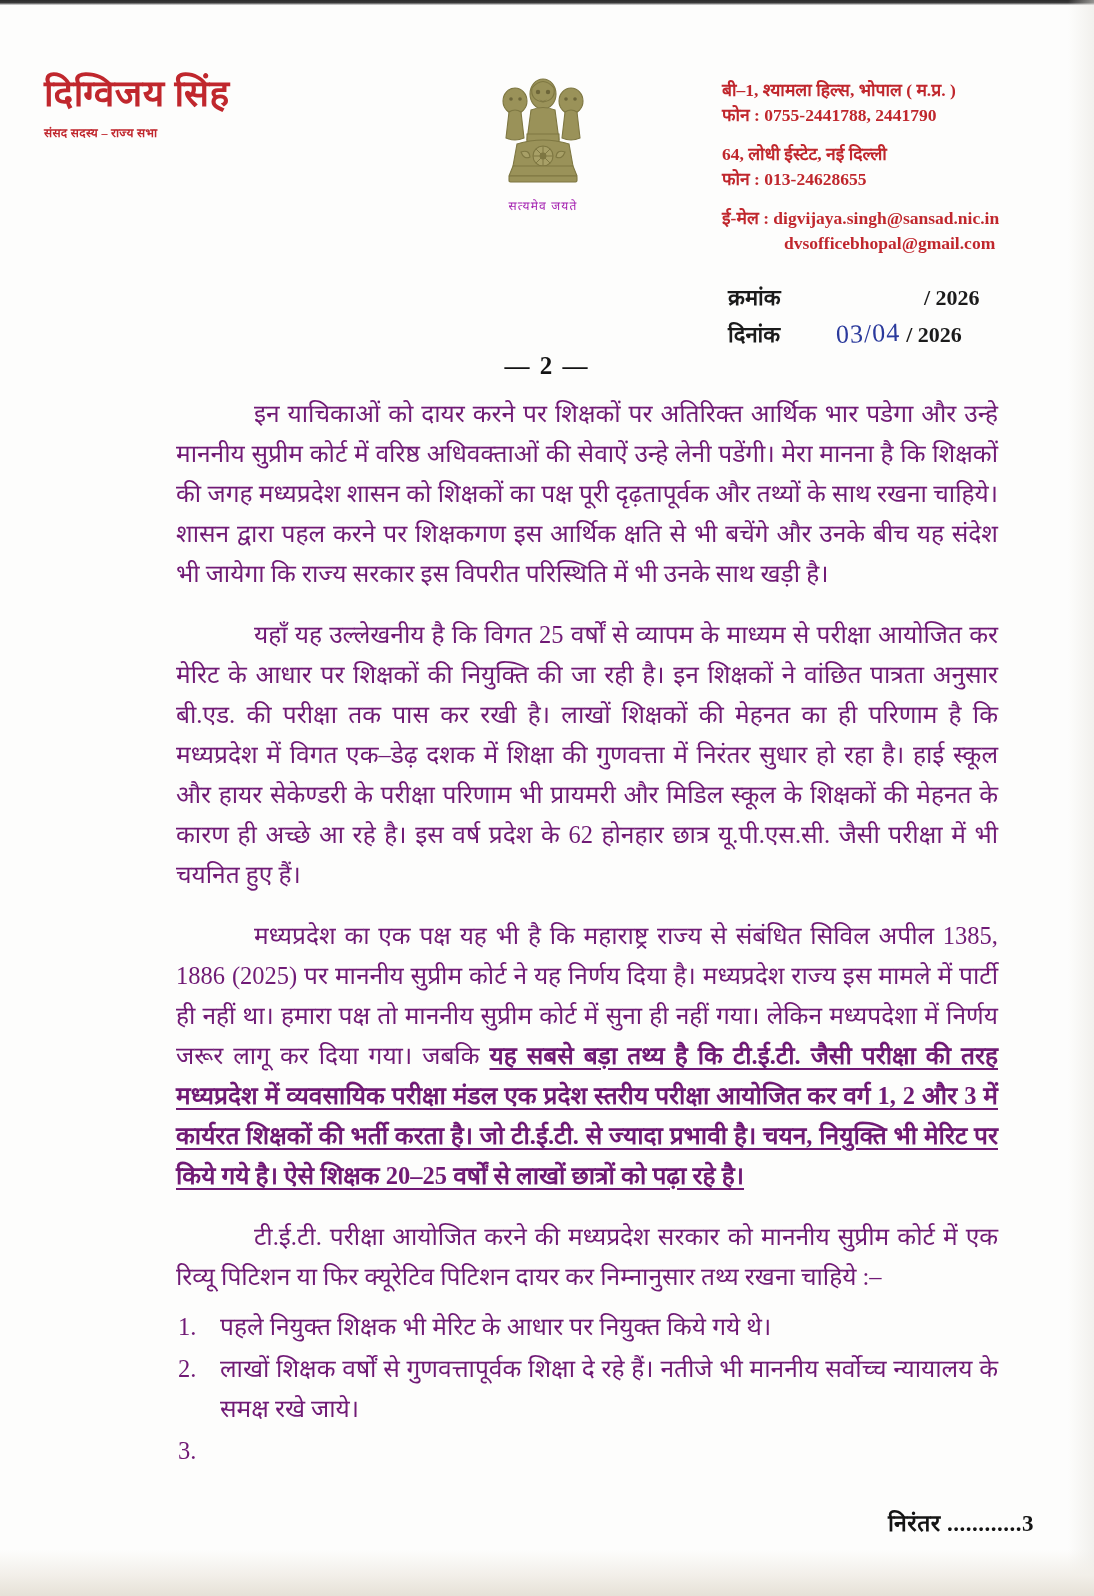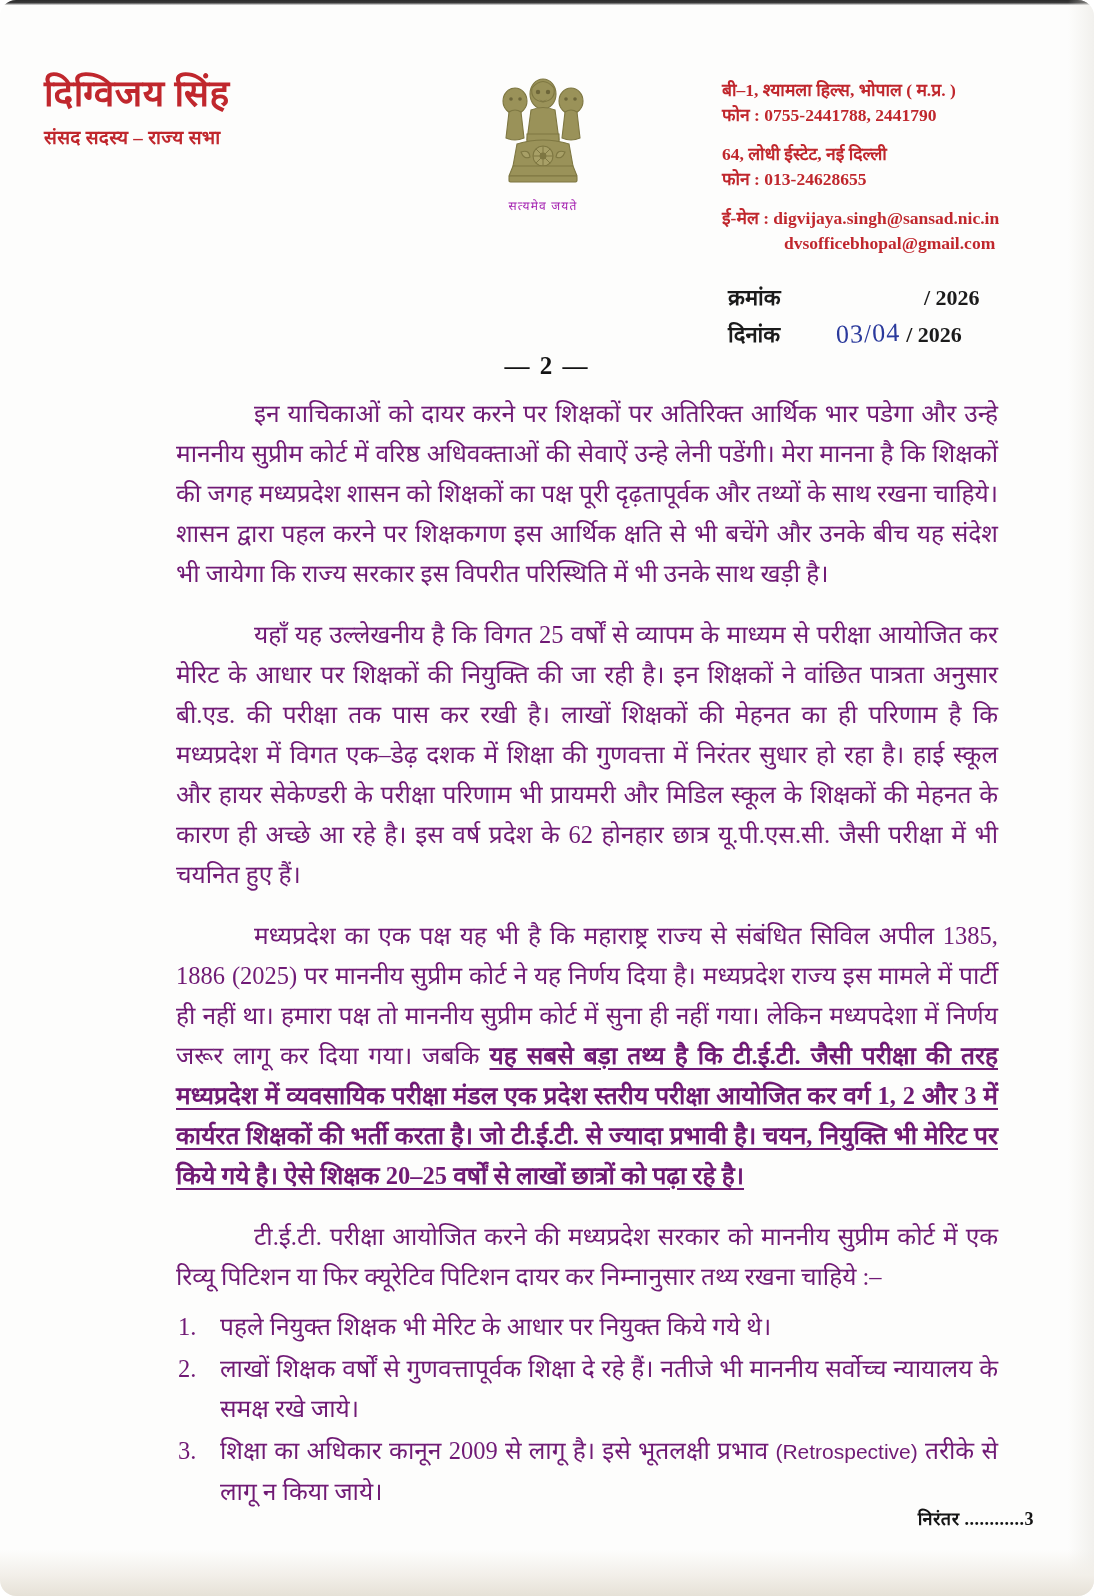--- a/index.html
+++ b/index.html
@@ -13,21 +13,20 @@
   }
 
   .page {
     position: relative;
     width: 1094px;
     height: 1596px;
     margin: 0 auto;
     background: #fdfdfc;
     overflow: hidden;
     box-sizing: border-box;
-    border-radius: 16px;
   }
 
   
   .scan-top-bar {
     position: absolute;
     top: 0; left: 0;
     width: 1094px;
     height: 5px;
     background: linear-gradient(to bottom, #2b2b2b 0%, #3a3a3a 55%, #e9e9e9 100%);
   }
@@ -65,21 +64,21 @@
     font-weight: 700;
     font-size: 37px;
     color: #c0272d;
     letter-spacing: .5px;
     line-height: 1.1;
     white-space: nowrap;
   }
   .lh-designation {
     font-family: "Liberation Serif", "DejaVu Serif", serif;
     font-weight: 700;
-    font-size: 19px;
+    font-size: 12px;
     color: #c0272d;
     margin-top: 9px;
     letter-spacing: .3px;
     white-space: nowrap;
   }
 
   
   .emblem-wrap {
     position: absolute;
     left: 478px;
@@ -205,21 +204,21 @@
   .latin { font-family: "Liberation Sans", sans-serif; font-size: 21px; }
 
   .footer-note {
     position: absolute;
     top: 1506px;
     left: 0;
     width: 1034px;
     text-align: right;
     font-family: "Liberation Serif", "DejaVu Serif", serif;
     font-weight: 700;
-    font-size: 18px;
+    font-size: 23px;
     color: #141414;
     letter-spacing: .5px;
   }
 </style>
 </head>
 <body>
 
 <div class="page">
 
   <div class="scan-top-bar"></div>
@@ -316,21 +315,20 @@
       <li>
         <span class="num">1.</span>
         <span>पहले नियुक्त शिक्षक भी मेरिट के आधार पर नियुक्त किये गये थे।</span>
       </li>
       <li>
         <span class="num">2.</span>
         <span>लाखों शिक्षक वर्षों से गुणवत्तापूर्वक शिक्षा दे रहे हैं। नतीजे भी माननीय सर्वोच्च न्यायालय के समक्ष रखे जाये।</span>
       </li>
       <li>
         <span class="num">3.</span>
-        <span><span>शिक्षा का अधिकार कानून 2009 से लागू है। इसे भूतलक्षी प्रभाव </span><span class="latin">(Retrospective)</span><span> तरीके से लागू न किया जाये।</span></span>
       </li>
     </ol>
   </main>
 
   <div class="footer-note">निरंतर ............3</div>
 
   <div class="scan-bottom-edge"></div>
 </div>
 
 </body></html>

